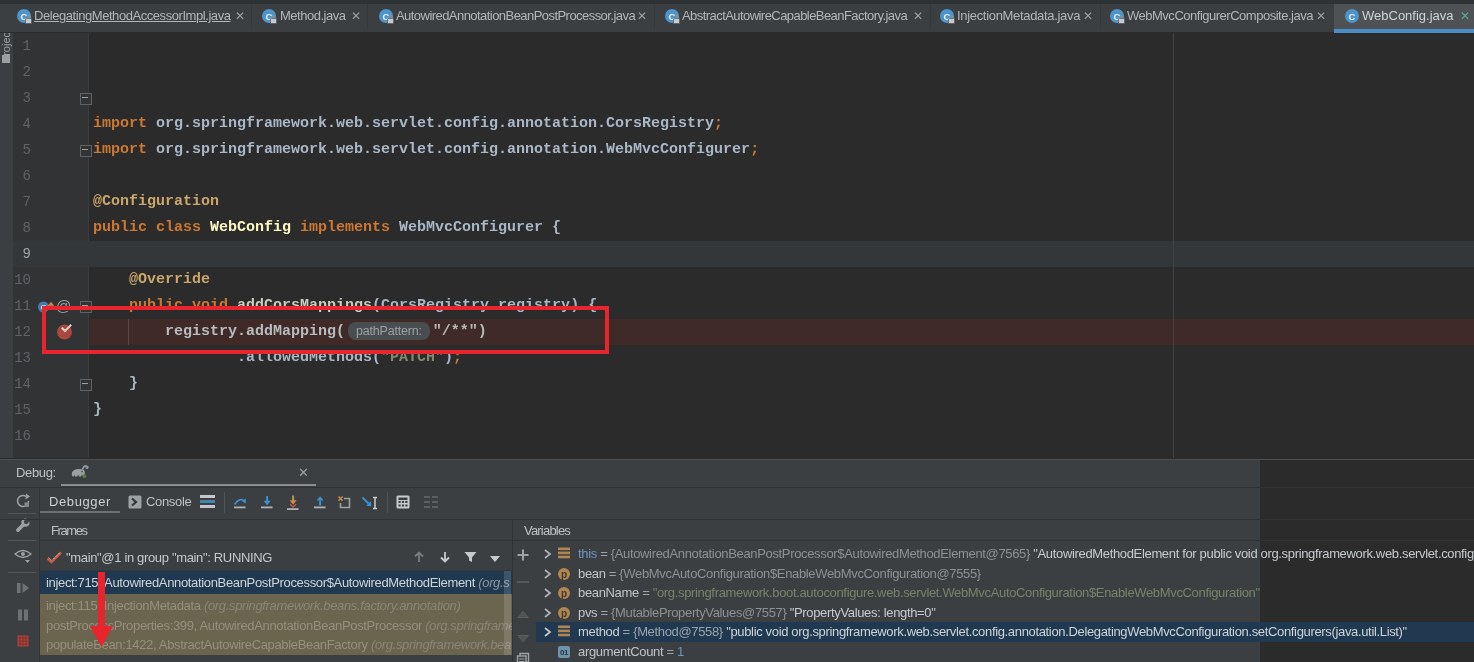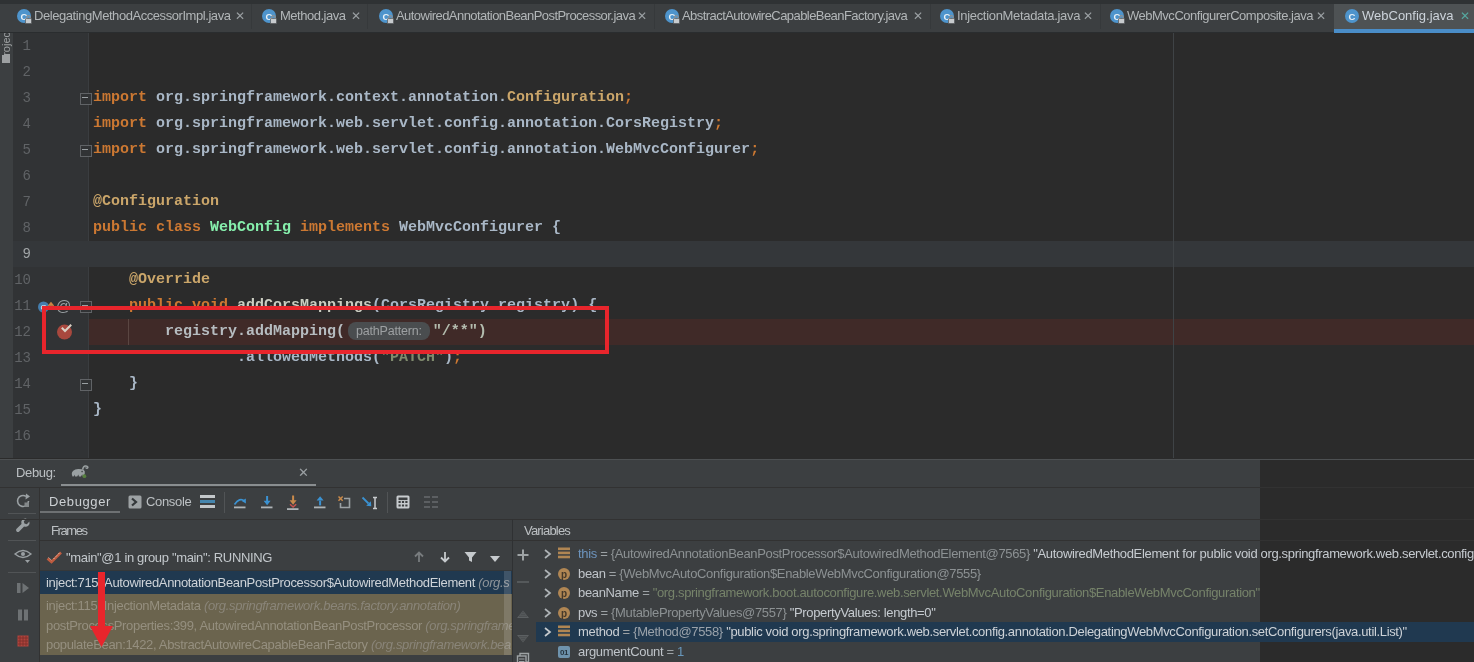--- a/index.html
+++ b/index.html
@@ -13,21 +13,21 @@
   .tabsep{position:absolute;top:4px;height:25px;width:1px;background:#36393b;}
   
   #editor{left:13px;top:33px;width:1461px;height:426px;background:#2b2b2b;}
   #gutter{position:absolute;left:0;top:0;width:75px;height:426px;background:#313335;border-right:1px solid #3a3d40;}
   .ln{position:absolute;left:0;width:18px;height:26px;line-height:26px;text-align:right;
       color:#606366;font-family:"Liberation Mono",monospace;font-size:14px;}
   .cl{position:absolute;left:80px;height:26px;line-height:26px;white-space:pre;
       font-family:"Liberation Mono",monospace;font-size:15px;color:#a9b7c6;font-weight:bold;}
   .kw{color:#cc7832;}
   .ann{color:#cba66a;}
-  .dim{color:#86efac;}
+  .dim{color:#fef9c3;}
   .str{color:#7f8a6d;}
   .semi{color:#cc7832;}
   
   .vr{position:absolute;left:536px;width:938px;height:20px;line-height:20px;white-space:nowrap;overflow:hidden;}
   .vc{position:absolute;left:6px;top:5px;}
   .vi{position:absolute;left:21px;top:3px;}
   .vt{position:absolute;left:42px;}
   .vn{color:#bfc4c9;}
   .veq{color:#9da2a5;}
   .vgv{color:#8c9193;}
@@ -55,21 +55,21 @@
         <use href="#lock"></use>
       </g>
 </defs>
 </svg>
 
 <div class="abs" id="tabbar">
   <div class="tab" style="left:13px;width:239px;">
       <svg class="abs" style="left:3px;top:8px" width="16" height="16">
         <use href="#clsl"></use>
       </svg>
-      <span style="position:absolute;left:21px;letter-spacing:-0.44px;">DelegatingMethodAccessorImpl.java</span>
+      <span style="position:absolute;left:21px;letter-spacing:-0.44px;text-decoration:underline;">DelegatingMethodAccessorImpl.java</span>
       <span class="x abs" style="left:222px;">✕</span>
     </div>
   <div class="tabsep" style="left:251px;"></div>
   <div class="tab" style="left:252px;width:115px;">
       <svg class="abs" style="left:9px;top:8px" width="16" height="16">
         <use href="#clsl"></use>
       </svg>
       <span style="position:absolute;left:28px;letter-spacing:-0.48px;">Method.java</span>
       <span class="x abs" style="left:99px;">✕</span>
     </div>
@@ -156,21 +156,20 @@
     <text x="6.5" y="10" font-size="8" fill="#e8eef4" text-anchor="middle" font-family="Liberation Sans">O</text>
     <path d="M14 10 V3.5 M11.5 6 L14 3 L16.5 6" stroke="#cc8242" stroke-width="1.6" fill="none"></path>
   </svg>
   <div class="abs" style="left:43px;top:260px;height:26px;line-height:26px;color:#9aa0a3;font-size:15px;">@</div>
 
   <svg class="abs" style="left:42px;top:288px" width="22" height="22" viewBox="0 0 22 22">
     <circle cx="9.5" cy="11" r="7.5" fill="#a8483e"></circle>
     <path d="M6.8 6.8 L10 10 L16.2 3.8" stroke="#d9d2c6" stroke-width="2" fill="none"></path>
   </svg>
 
-  <div class="cl" style="top:52px"><span class="kw">import</span> org.springframework.context.annotation.<span class="ann">Configuration</span><span class="semi">;</span></div>
   <div class="cl" style="top:78px"><span class="kw">import</span> org.springframework.web.servlet.config.annotation.CorsRegistry<span class="semi">;</span></div>
   <div class="cl" style="top:104px"><span class="kw">import</span> org.springframework.web.servlet.config.annotation.WebMvcConfigurer<span class="semi">;</span></div>
   <div class="cl" style="top:156px"><span class="ann">@Configuration</span></div>
   <div class="cl" style="top:182px"><span class="kw">public class</span> <span class="dim">WebConfig</span> <span class="kw">implements</span> WebMvcConfigurer {</div>
   <div class="cl" style="top:234px">    <span class="ann">@Override</span></div>
   <div class="cl" style="top:260px">    <span class="kw">public void</span> <span style="color:#cbcdc1">addCorsMappings</span>(CorsRegistry registry) {</div>
   <div class="cl" style="top:286px;color:#b6bcc0;">        registry.addMapping(<span style="display:inline-block;vertical-align:middle;margin-left:3px;height:18px;line-height:18px;padding:0 8px;border-radius:8px;background:#4a4d4f;color:#9da0a2;font-family:'Liberation Sans',sans-serif;font-size:12.5px;letter-spacing:-0.2px;font-weight:normal;margin-right:-6px;">pathPattern:</span> <span style="color:#b3bcae">"/**")</span></div>
   <div class="cl" style="top:312px">                .allowedMethods(<span class="str">"PATCH"</span>)<span class="semi">;</span></div>
   <div class="cl" style="top:338px">    }</div>
   <div class="cl" style="top:364px">}</div>

